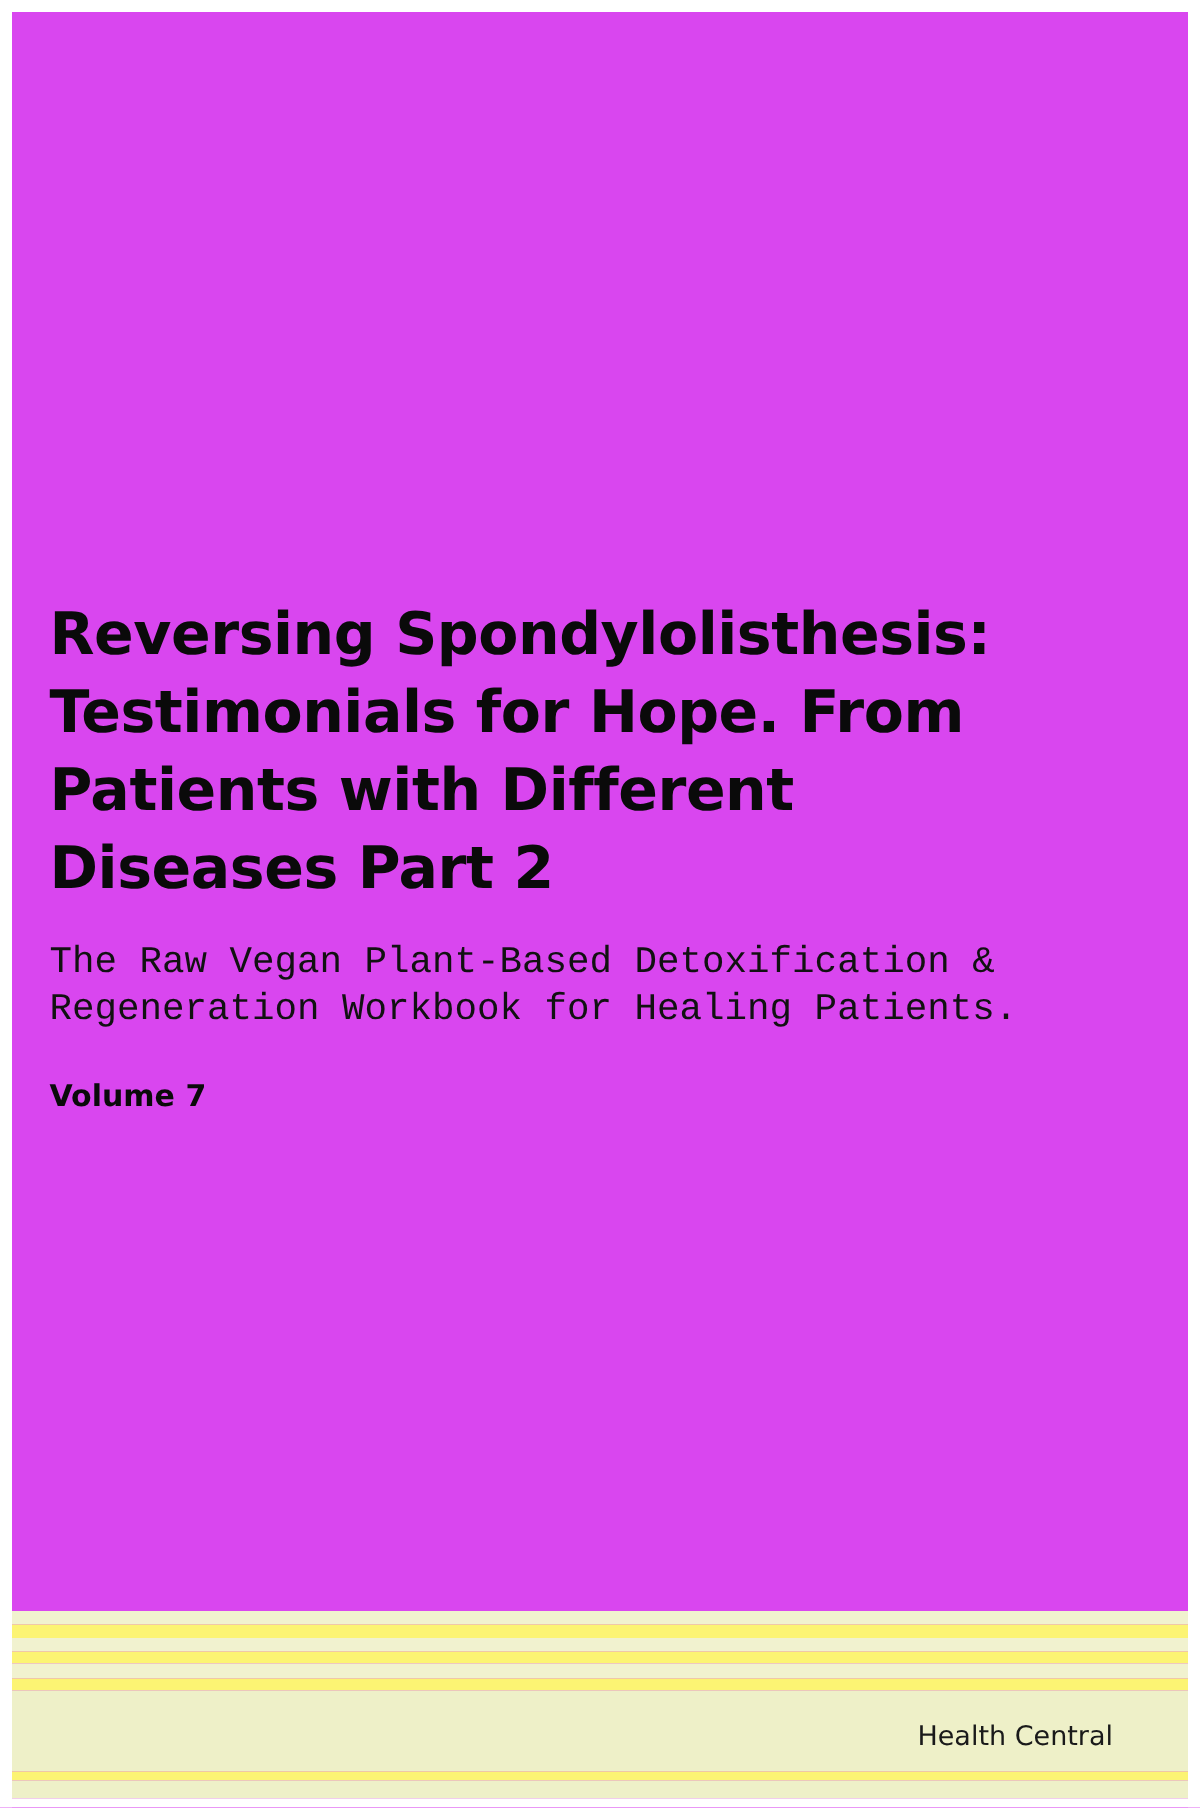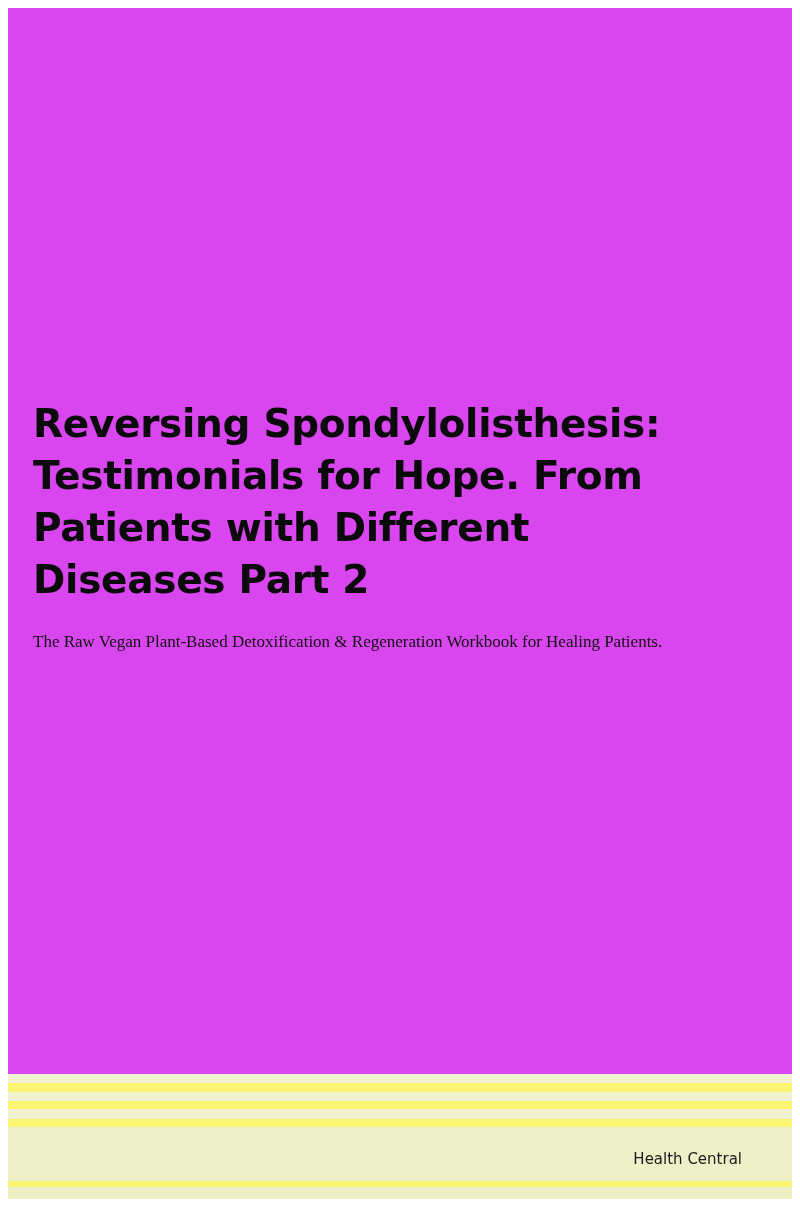--- a/index.html
+++ b/index.html
@@ -63,22 +63,22 @@
     font-family: "DejaVu Sans", sans-serif;
     font-size: 39px;
     line-height: 52px;
     font-weight: bold;
     color: #0a0a0a;
     letter-spacing: -0.3px;
     margin: 0;
     width: 680px;
   }
   .book-subtitle {
-    font-family: Liberation Serif, serif;
-    font-size: 17px;
+    font-family: Liberation Mono, monospace;
+    font-size: 25px;
     line-height: 31px;
     color: #111111;
     margin: 20px 0 0 0;
     width: 680px;
   }
   .book-volume {
     font-family: "DejaVu Sans", sans-serif;
     font-size: 20px;
     font-weight: bold;
     color: #0a0a0a;
@@ -106,36 +106,37 @@
   .s6 { top: 45px;  height: 8px;  background: #fcf473; }
   .s7 { top: 53px;  height: 54px; background: #eef0c8; }
   .s8 { top: 107px; height: 6px;  background: #fcf473; }
   .s9 { top: 113px; height: 12px; background: #eef0c8; }
 
   .publisher {
     position: absolute;
     right: 58px;
     bottom: 37px;
     font-family: "DejaVu Sans", sans-serif;
-    font-size: 15px;
+    font-size: 18px;
     color: #1a1a1a;
     z-index: 8;
   }
 </style>
 </head>
 <body>
 
 <div class="cover">
 
   <div class="edge-left"></div>
   <div class="edge-right"></div>
 
   <div class="title-block">
     <h1 class="book-title">Reversing Spondylolisthesis: Testimonials for Hope. From Patients with Different Diseases Part 2</h1>
     <p class="book-subtitle">The Raw Vegan Plant-Based Detoxification &amp; Regeneration Workbook for Healing Patients.</p>
+    <p class="book-volume">Volume 7</p>
   </div>
 
   <div class="stripes">
     <div class="stripe s1"></div>
     <div class="stripe s2"></div>
     <div class="stripe s3"></div>
     <div class="stripe s4"></div>
     <div class="stripe s5"></div>
     <div class="stripe s6"></div>
     <div class="stripe s7"></div>

